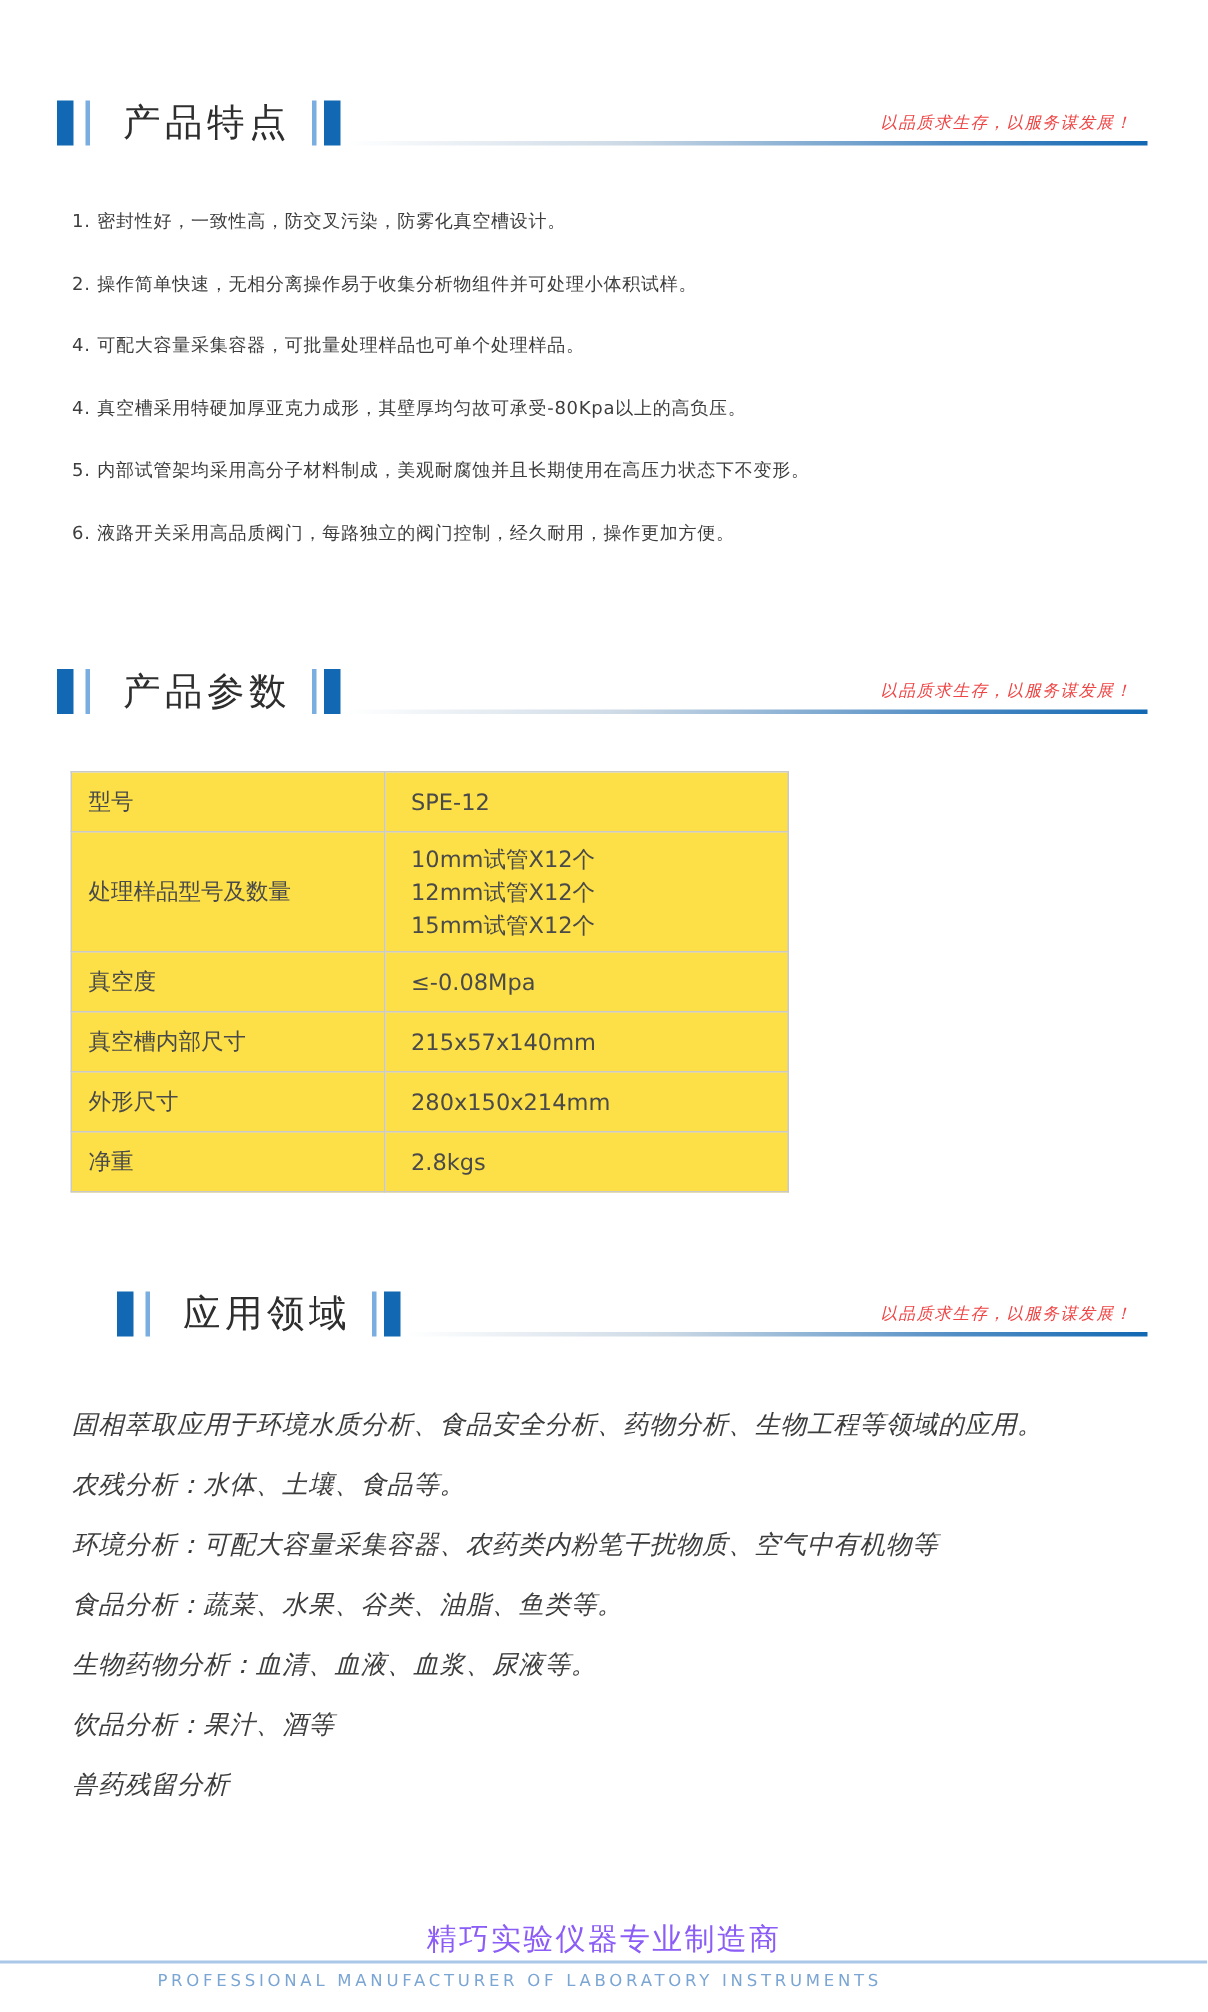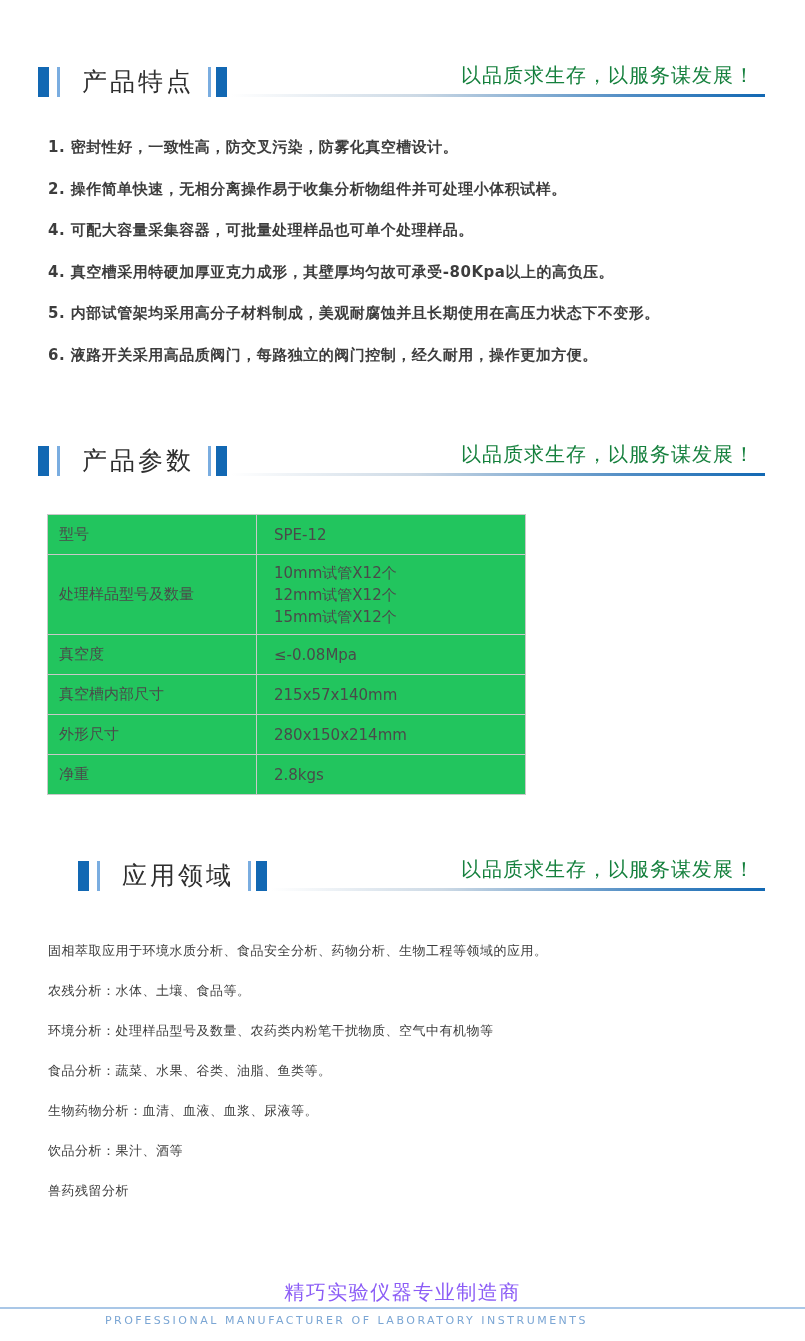--- a/index.html
+++ b/index.html
@@ -14,42 +14,42 @@
   
   .sec-header{position:absolute;left:38px;right:40px;height:30px;display:flex;align-items:stretch;}
   .bar-thick{width:11px;background:var(--blue);flex:0 0 auto;}
   .bar-thin{width:3px;background:var(--lightblue);flex:0 0 auto;}
   .gap-a{width:8px;flex:0 0 auto;}
   .gap-b{width:5px;flex:0 0 auto;}
   .sec-title{font-size:25px;color:#2e2e2e;letter-spacing:3px;line-height:30px;margin:0 14px 0 22px;white-space:nowrap;font-weight:400;}
   .header-rest{flex:1 1 auto;position:relative;}
   .grad-line{position:absolute;left:4px;right:0;bottom:0;height:3px;
              background:linear-gradient(to right, rgba(236,241,246,0) 0%, #ccd9e5 35%, #4f8cc4 75%, var(--blue) 100%);}
-  .slogan{position:absolute;right:10px;bottom:8px;font-size:20px;color:#15803d;white-space:nowrap;letter-spacing:1px;}
+  .slogan{position:absolute;right:10px;bottom:8px;font-style:italic;font-size:11px;color:#ef4444;white-space:nowrap;letter-spacing:1px;}
 
   .hdr-features{top:51px;}
   .hdr-params{top:430px;}
   .hdr-apps{top:845px;padding-left:40px;}
 
   
   .features{position:absolute;left:48px;top:123px;width:715px;}
-  .feature-item{font-size:15px;line-height:17px;color:var(--ink);margin:0 0 24.5px 0;letter-spacing:0.5px;font-weight:bold;}
+  .feature-item{font-size:12px;line-height:17px;color:var(--ink);margin:0 0 24.5px 0;letter-spacing:0.5px;}
 
   
   .param-table{position:absolute;left:47px;top:498px;border-collapse:collapse;table-layout:fixed;}
-  .param-table td{border:1px solid #c9c9c9;font-size:15px;color:#4a4a4a;vertical-align:middle;background:#22c55e;}
+  .param-table td{border:1px solid #c9c9c9;font-size:15px;color:#4a4a4a;vertical-align:middle;background:#fde047;}
   .param-table td.cell-label{width:187px;padding:0 10px 0 11px;}
   .param-table td.cell-value{width:241px;padding:0 10px 0 17px;}
   .param-table tr{height:40px;}
   .param-table tr.tall{height:80px;}
   .cell-line{display:block;line-height:22px;}
 
   
   .apps{position:absolute;left:48px;top:926px;width:718px;}
-  .app-item{font-size:13px;line-height:17px;color:var(--ink);margin:0 0 23px 0;letter-spacing:0.5px;}
+  .app-item{font-size:17px;line-height:17px;color:var(--ink);margin:0 0 23px 0;letter-spacing:0.5px;font-style:italic;}
 
   
   .footer-title{position:absolute;top:1263px;left:0;width:805px;text-align:center;font-size:20px;color:#8b5cf6;letter-spacing:1.5px;}
   .footer-line{position:absolute;top:1291px;left:0;width:805px;height:2px;background:#a9c7e7;}
   .footer-sub{position:absolute;top:1298px;left:0;width:693px;text-align:center;font-size:11px;color:#7ba6d4;letter-spacing:2.5px;}
 </style>
 </head>
 <body>
 
 <div class="page">
@@ -134,21 +134,21 @@
     <div class="bar-thick"></div>
     <div class="header-rest">
       <span class="slogan">以品质求生存，以服务谋发展！</span>
       <div class="grad-line"></div>
     </div>
   </div>
 
   <div class="apps">
     <p class="app-item">固相萃取应用于环境水质分析、食品安全分析、药物分析、生物工程等领域的应用。</p>
     <p class="app-item">农残分析：水体、土壤、食品等。</p>
-    <p class="app-item">环境分析：处理样品型号及数量、农药类内粉笔干扰物质、空气中有机物等</p>
+    <p class="app-item">环境分析：可配大容量采集容器、农药类内粉笔干扰物质、空气中有机物等</p>
     <p class="app-item">食品分析：蔬菜、水果、谷类、油脂、鱼类等。</p>
     <p class="app-item">生物药物分析：血清、血液、血浆、尿液等。</p>
     <p class="app-item">饮品分析：果汁、酒等</p>
     <p class="app-item">兽药残留分析</p>
   </div>
 
   <div class="footer-title">精巧实验仪器专业制造商</div>
   <div class="footer-line"></div>
   <div class="footer-sub">PROFESSIONAL MANUFACTURER OF LABORATORY INSTRUMENTS</div>
 

